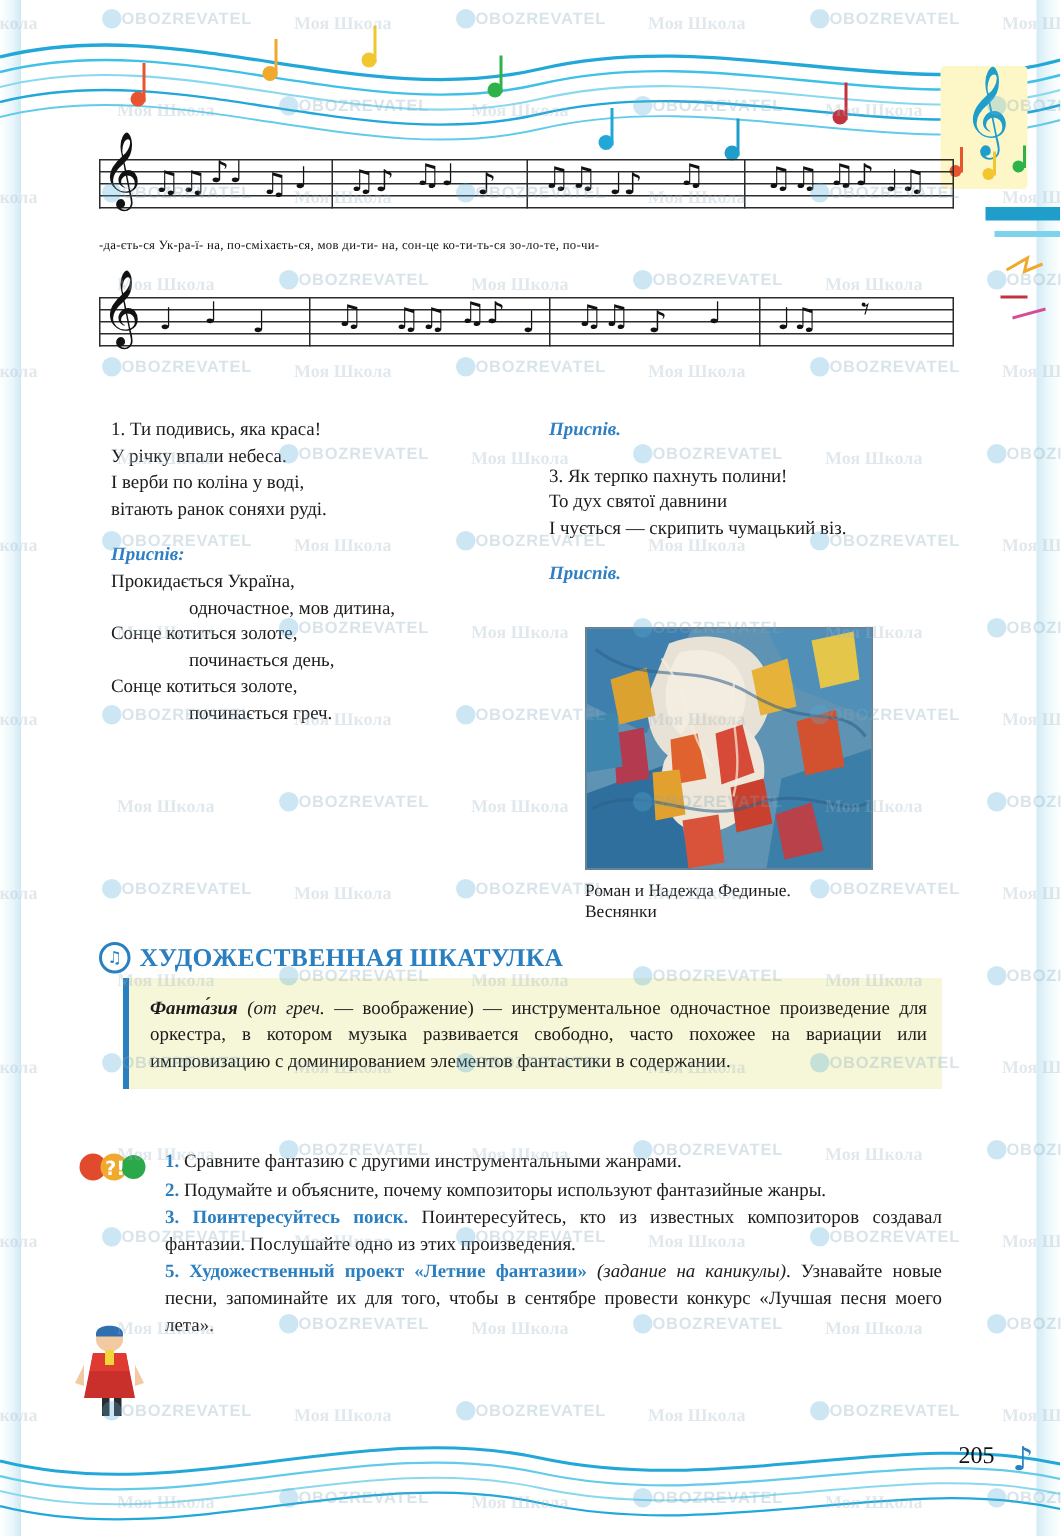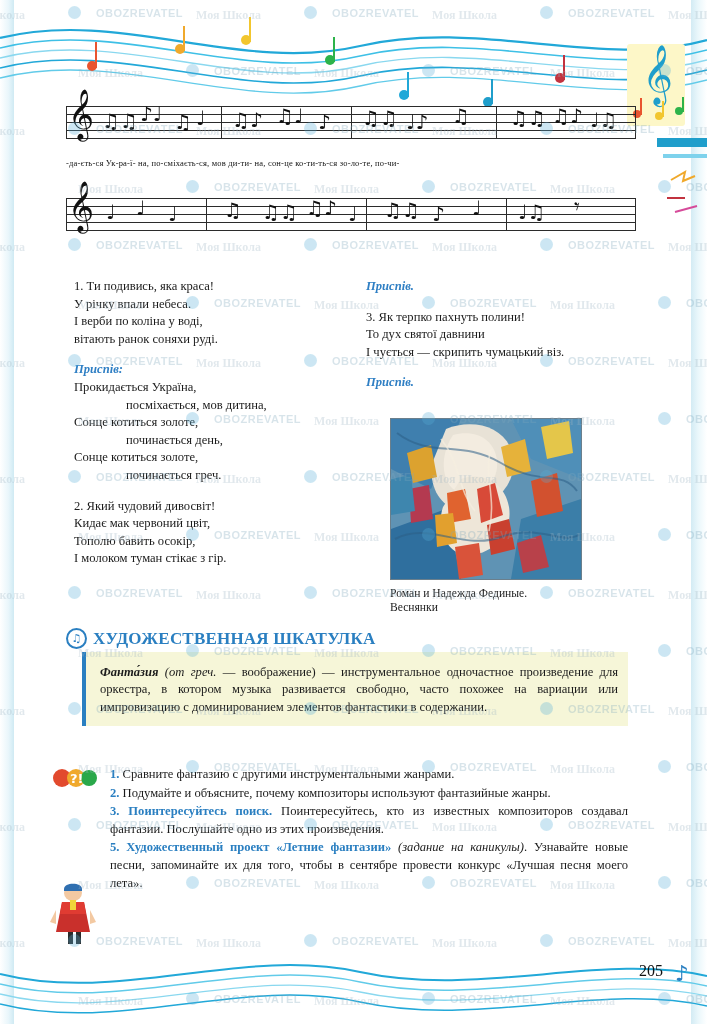--- a/index.html
+++ b/index.html
@@ -232,21 +232,21 @@
     opacity: .30;
     color: #9fb6c4;
     font-size: 12px;
   }
   .wm-o {
     position: absolute;
     pointer-events: none;
     white-space: nowrap;
     display: flex;
     align-items: center;
-    gap: 15px;
+    gap: 0;
     opacity: .30;
   }
   .wm-o .circ {
     width: 13px; height: 13px;
     border-radius: 50%;
     background: #58b0d8;
     display: inline-block;
   }
   .wm-o .txt {
     font-family: "Liberation Sans", sans-serif;
@@ -394,33 +394,27 @@
   <div class="vblock">
     <div>1. Ти подивись, яка краса!</div>
     <div>У річку впали небеса.</div>
     <div>І верби по коліна у воді,</div>
     <div>вітають ранок соняхи руді.</div>
   </div>
   <div class="gap"></div>
   <div class="refrain">Приспів:</div>
   <div class="vblock">
     <div>Прокидається Україна,</div>
-    <div class="indent-1">посміхається, мов дитина,</div>
+    <div class="indent-1">одночастное, мов дитина,</div>
     <div>Сонце котиться золоте,</div>
     <div class="indent-1">починається день,</div>
     <div>Сонце котиться золоте,</div>
     <div class="indent-1">починається греч.</div>
   </div>
   <div class="gap"></div>
-  <div class="vblock">
-    <div>2. Який чудовий дивосвіт!</div>
-    <div>Кидає мак червоний цвіт,</div>
-    <div>Тополю бавить осокір,</div>
-    <div>І молоком туман стікає з гір.</div>
-  </div>
 </div>
 
 <div class="lyrics lyrics-right">
   <div class="refrain">Приспів.</div>
   <div class="gap"></div>
   <div class="vblock">
     <div>3. Як терпко пахнуть полини!</div>
     <div>То дух святої давнини</div>
     <div>І чується — скрипить чумацький віз.</div>
   </div>

